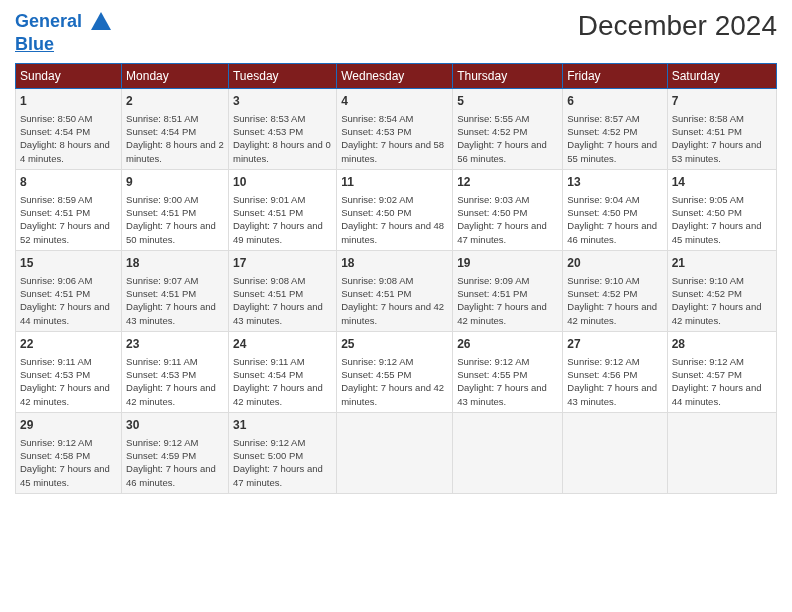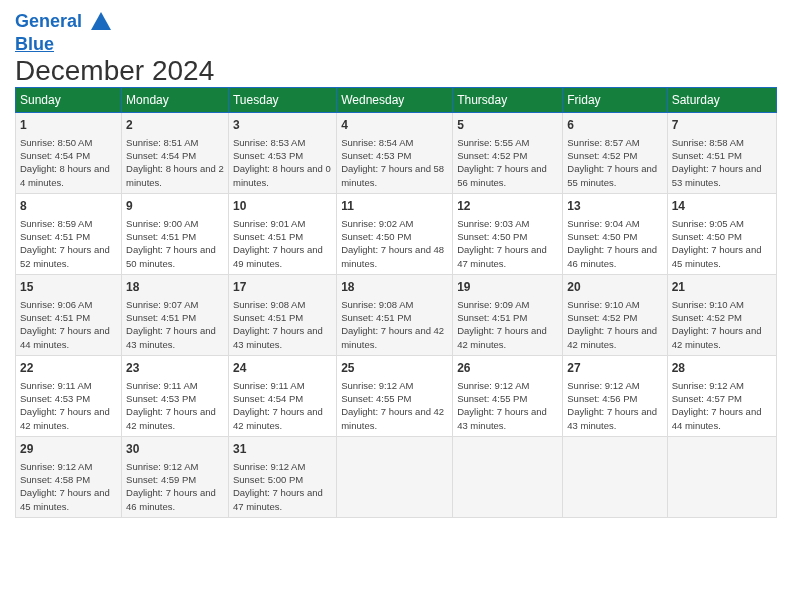--- a/index.html
+++ b/index.html
@@ -12,21 +12,21 @@
     }
     .page {
       width: 792px;
       height: 612px;
       padding: 10px 15px;
     }
     .header {
       display: flex;
       justify-content: space-between;
       align-items: flex-start;
-      flex-direction: column;
+      margin-bottom: 8px;
     }
     .logo {
       display: flex;
       align-items: center;
     }
     .logo-icon {
       width: 24px;
       height: 24px;
       margin-left: 2px;
     }
@@ -41,21 +41,21 @@
     .location {
       font-size: 14px;
       color: #555;
     }
     table {
       width: 100%;
       border-collapse: collapse;
       font-size: 10px;
     }
     thead tr {
-      background-color: #15803d;
+      background-color: #7f1d1d;
       color: white;
     }
     thead th {
       padding: 5px 4px;
       text-align: left;
       font-size: 12px;
       font-weight: normal;
       border: 1px solid #1a6bbf;
     }
     tbody tr {

